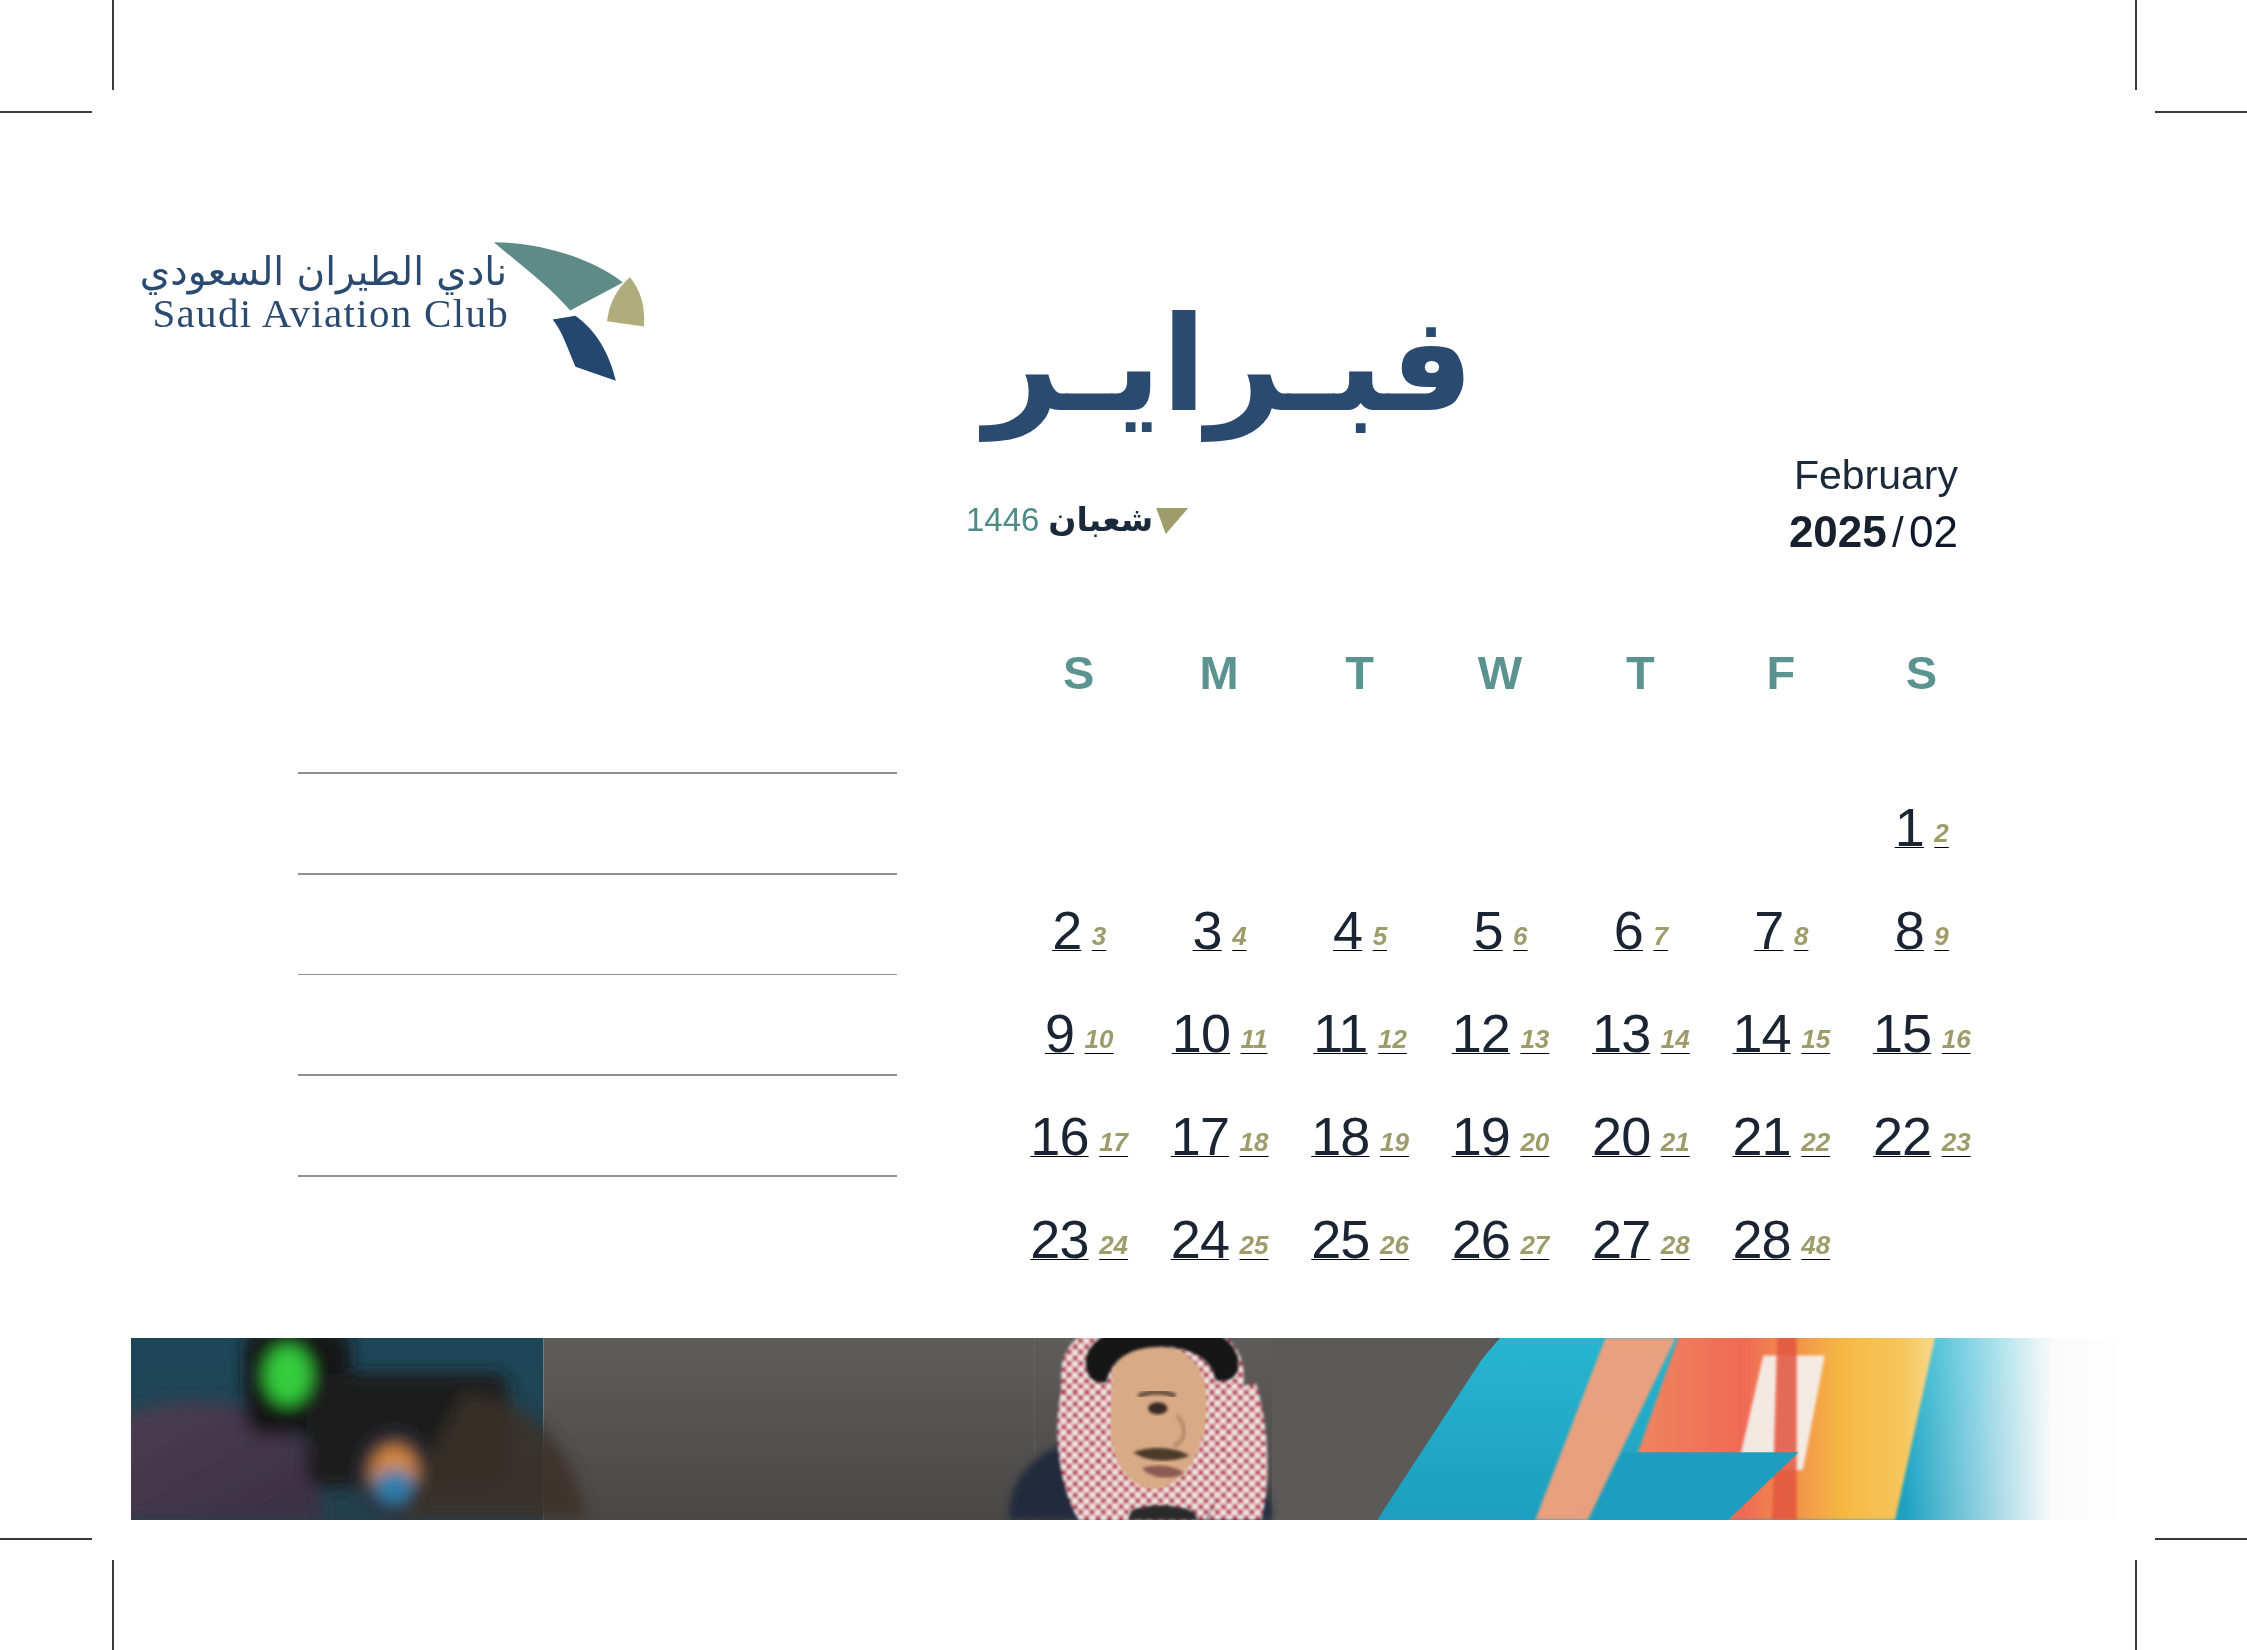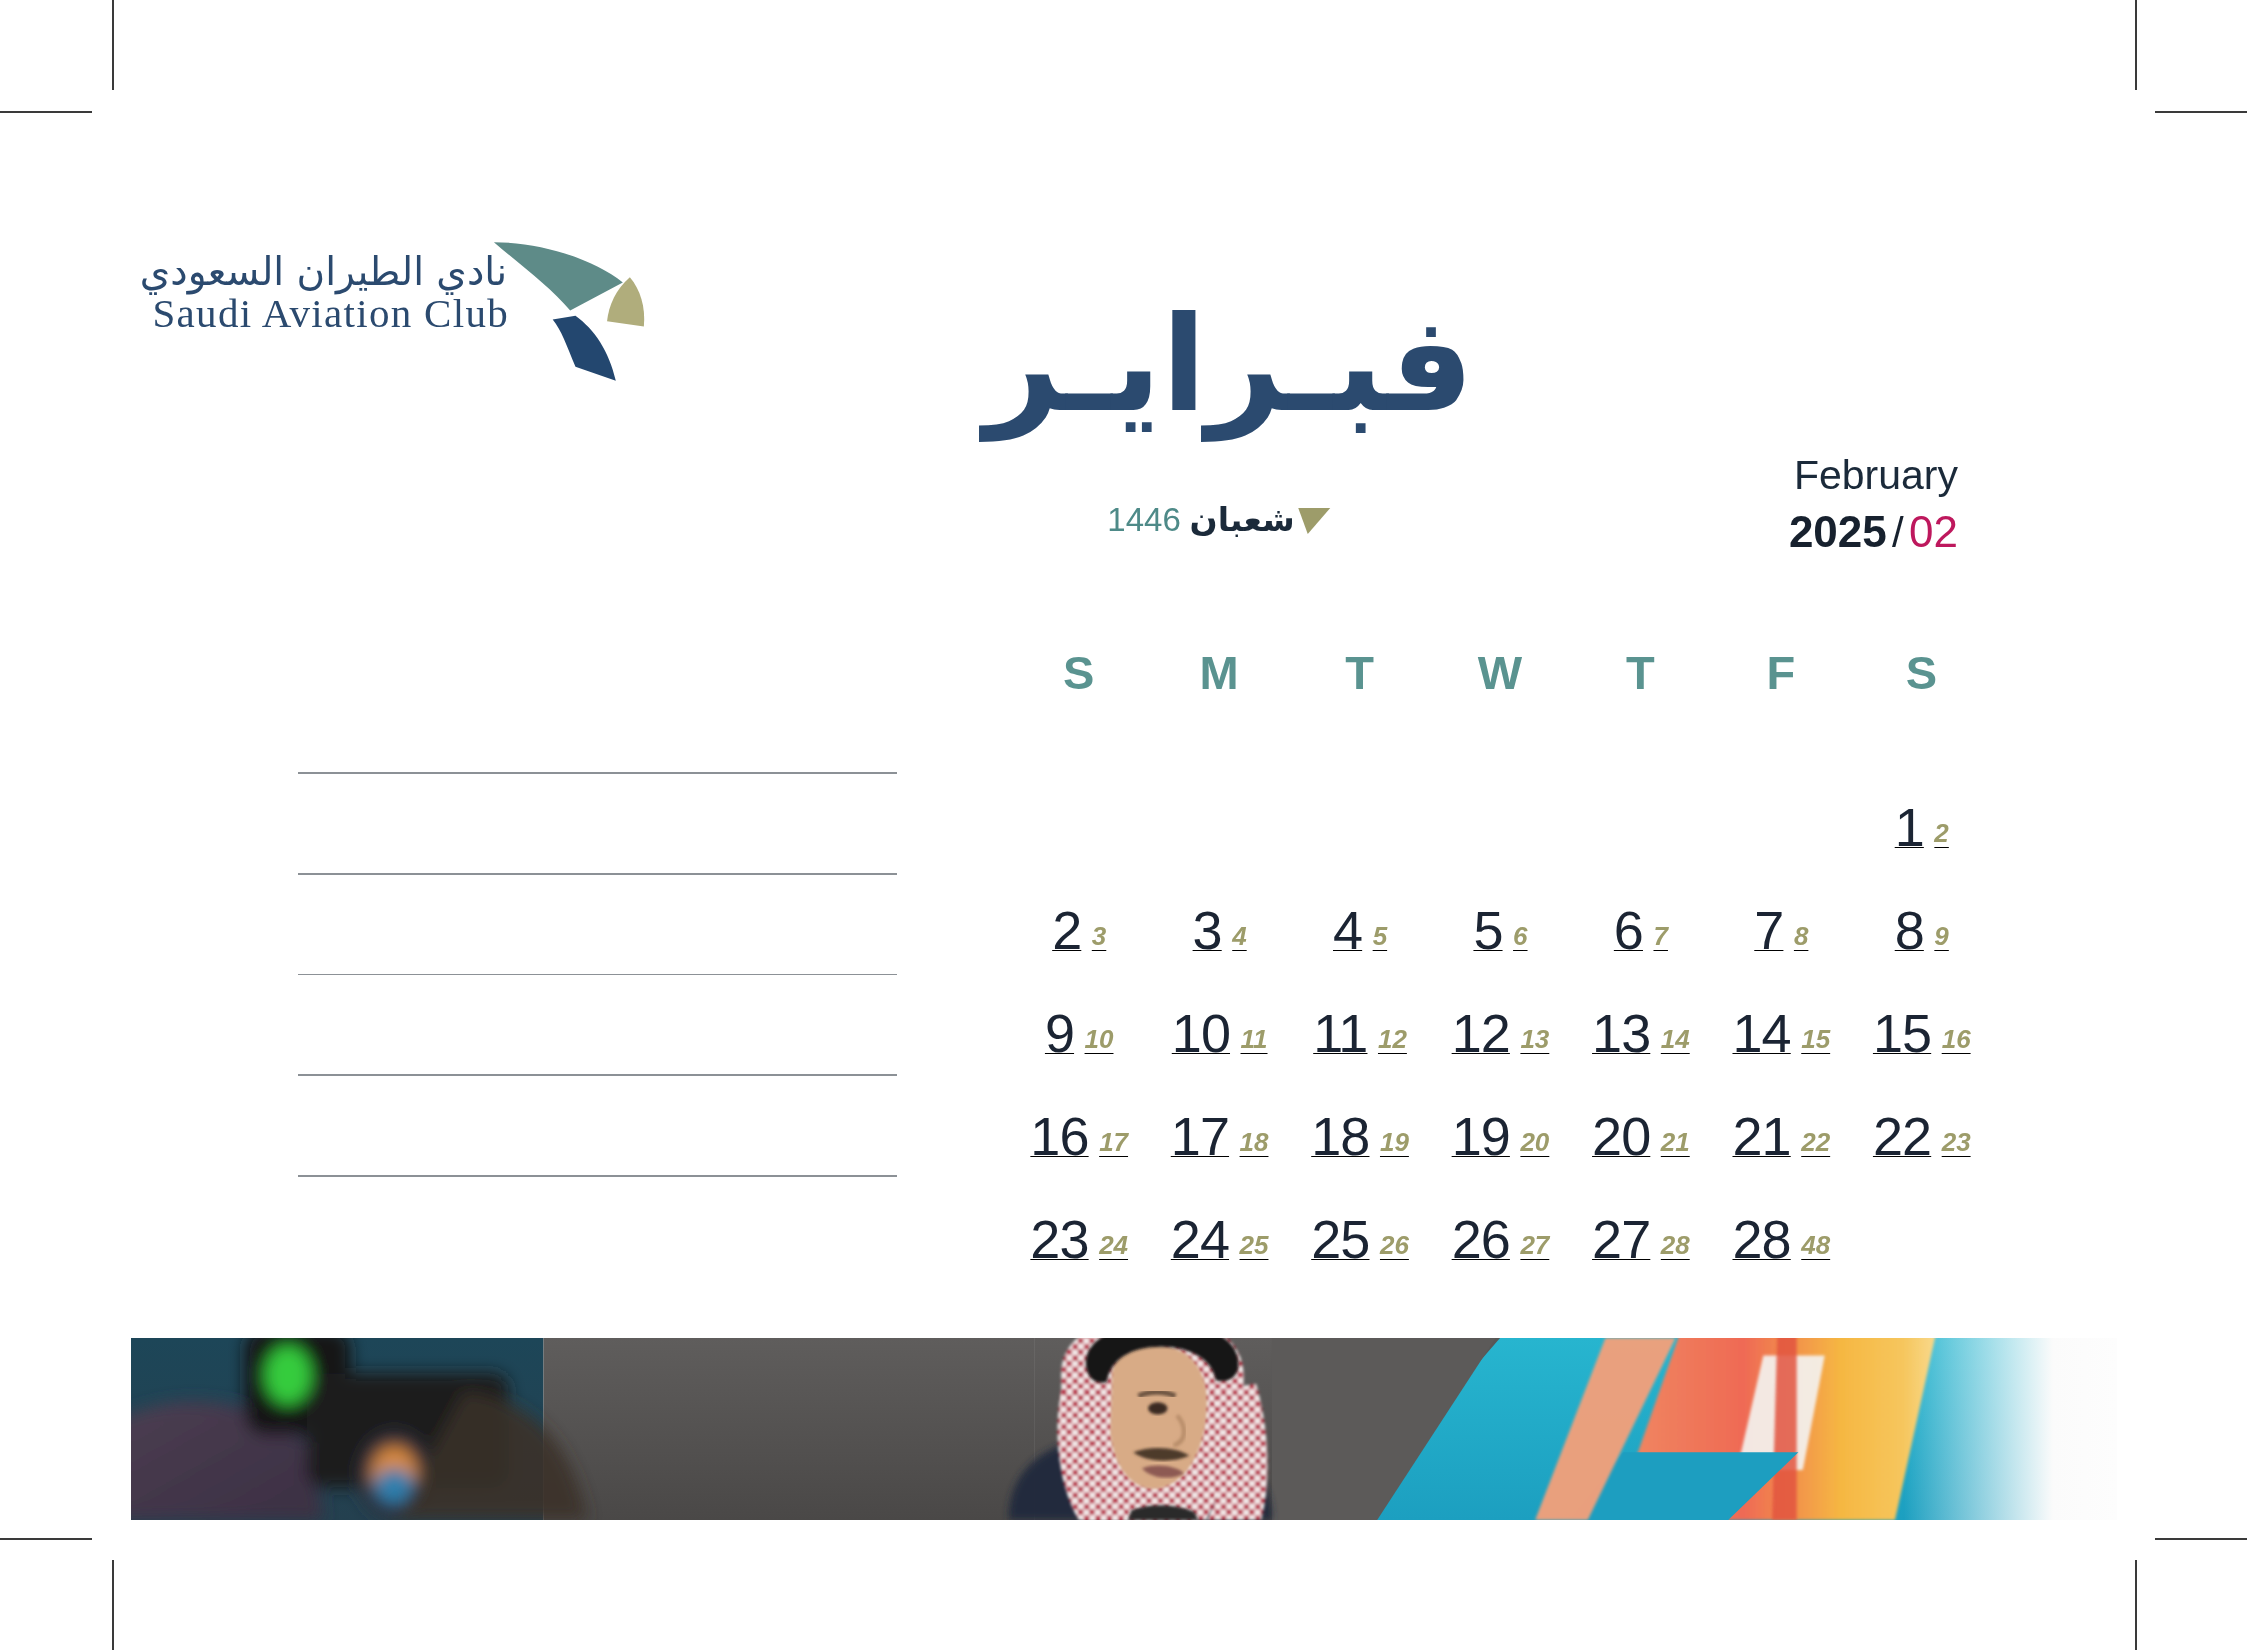--- a/index.html
+++ b/index.html
@@ -22,35 +22,35 @@
   .logo-svg{position:absolute;left:0;top:0;}
   .logo-ar{position:absolute;right:193px;top:14px;font-size:39px;color:#2b4a6f;
     font-family:"DejaVu Sans", sans-serif;direction:rtl;white-space:nowrap;letter-spacing:0px;}
   .logo-en{position:absolute;right:191px;top:54px;font-size:41px;color:#2b4a6f;
     font-family:"Liberation Serif", serif;white-space:nowrap;letter-spacing:1.3px;}
 
   
   .month-ar{position:absolute;left:1018px;top:298px;width:456px;text-align:left;
     font-family:"DejaVu Sans", sans-serif;font-weight:bold;font-size:132px;
     color:#2b4a6f;direction:rtl;line-height:1.0;letter-spacing:-1.8px;}
-  .hijri-row{position:absolute;left:966px;top:500px;width:509px;text-align:center;direction:rtl;
+  .hijri-row{position:absolute;left:966px;top:500px;width:509px;text-align:left;direction:rtl;
     white-space:nowrap;}
   .hijri-name{font-family:"DejaVu Sans", sans-serif;font-weight:bold;font-size:33px;color:#1b2a3a;}
   .hijri-year{font-family:"Liberation Sans", sans-serif;font-size:33px;color:#4e8a88;margin-right:8.8px;}
   .tri-gold{display:inline-block;width:0;height:0;vertical-align:middle;margin:0 7px 12.3px 0;
     border-left:16px solid transparent;border-right:16px solid transparent;border-top:26px solid #9d9c6a;
     transform:skewX(-14deg);}
 
   
   .feb-label{position:absolute;left:1563px;top:452px;width:395px;text-align:right;
     font-size:41px;color:#1b2a3a;font-family:"Liberation Sans", sans-serif;}
   .year-row{position:absolute;left:1563px;top:507px;width:395px;text-align:right;white-space:nowrap;}
   .year-num{font-size:44px;font-weight:bold;color:#17212e;font-family:"Liberation Sans", sans-serif;}
   .year-slash{font-size:42px;color:#17212e;font-family:"Liberation Sans", sans-serif;margin:0 5.3px;}
-  .month-num{font-size:44px;color:#be185d;font-family:"Liberation Sans", sans-serif;}
+  .month-num{font-size:44px;color:#0f172a;font-family:"Liberation Sans", sans-serif;}
 
   
   .notes-head{position:absolute;left:492px;top:572px;width:421px;text-align:right;direction:rtl;white-space:nowrap;}
   .notes-text{font-family:"DejaVu Sans", sans-serif;font-size:44px;color:#5a9390;font-weight:500;}
   .tri-gold-sm{display:inline-block;width:0;height:0;vertical-align:middle;margin:0 8.8px 12.3px 0;
     border-left:15px solid transparent;border-right:15px solid transparent;border-top:24.6px solid #9d9c6a;
     transform:skewX(-14deg);}
 
   
   .note-lines{position:absolute;left:298px;top:772px;width:599px;}

